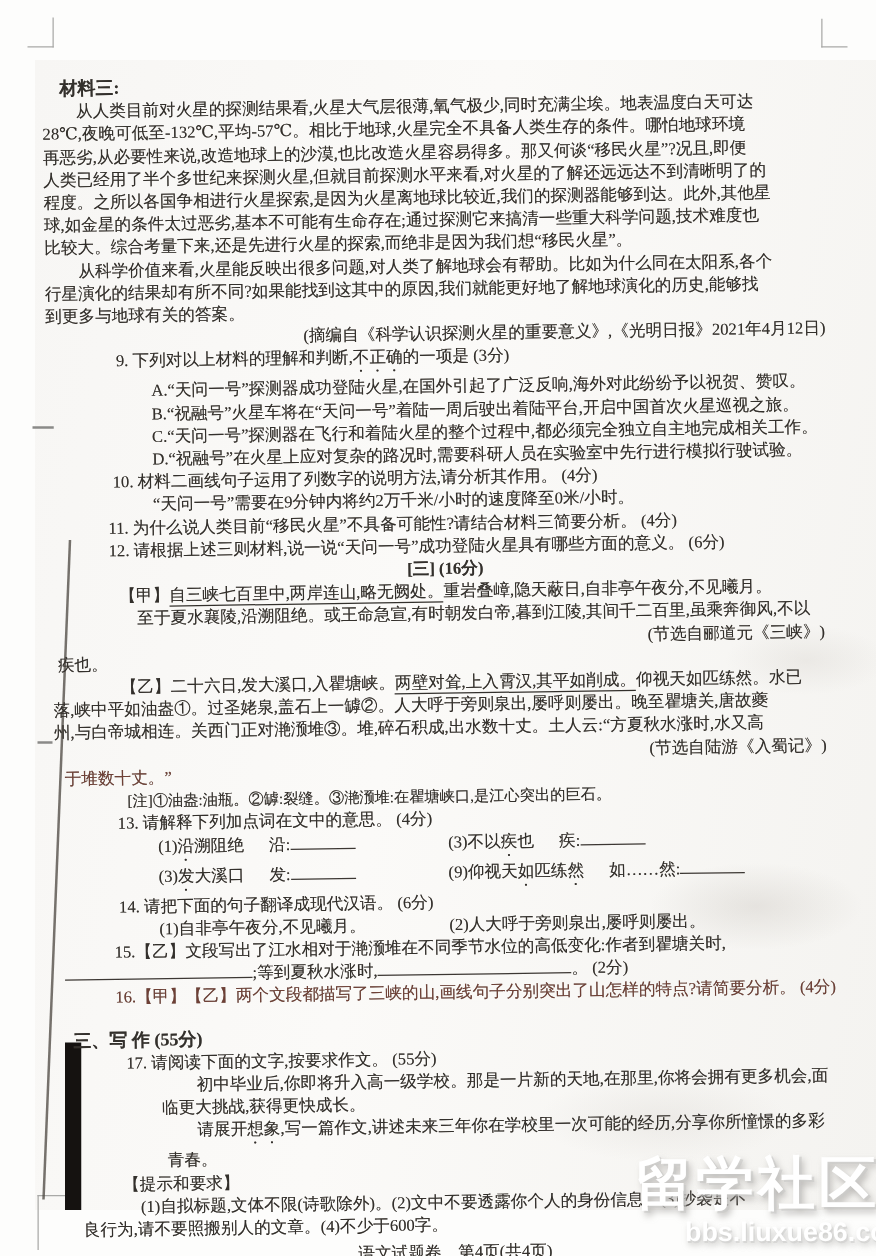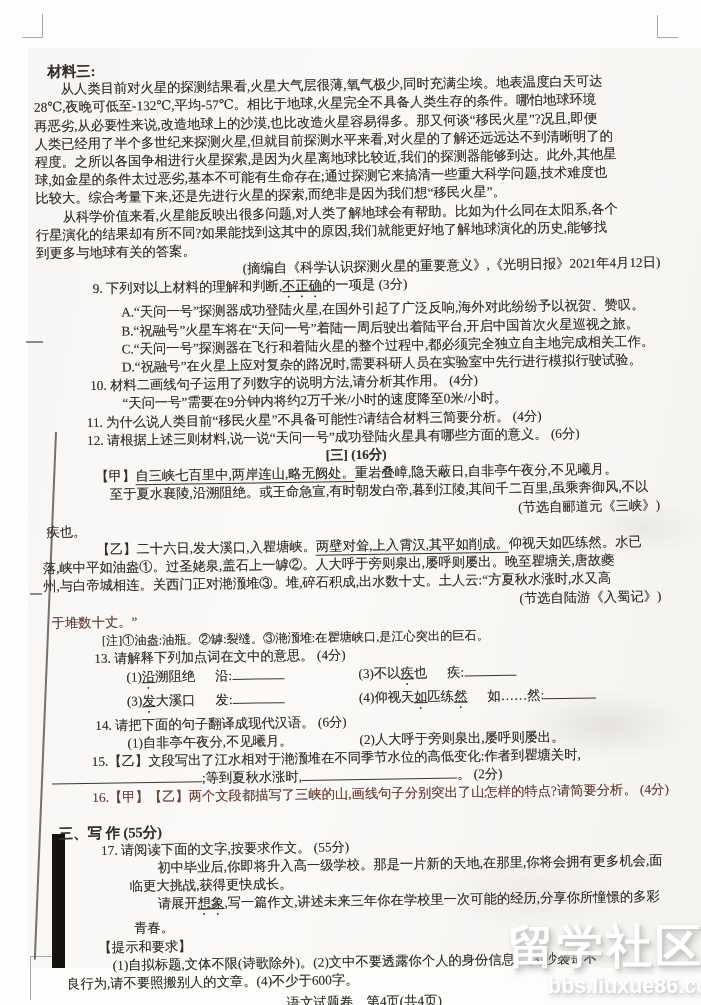--- a/index.html
+++ b/index.html
@@ -55,21 +55,21 @@
   .ml56{margin-left:56px;}.ml60{margin-left:60px;}.ml66{margin-left:66px;}.ml70{margin-left:70px;}
   .ml84{margin-left:84px;}.ml88{margin-left:88px;}.ml112{margin-left:112px;}
   .cols{display:flex;}
   .c1{width:232px;flex:0 0 auto;}
   .gap{display:inline-block;width:20px;}
   .blank{display:inline-block;border-bottom:1.2px solid #3c3733;height:11px;vertical-align:baseline;}
   .w52{width:52px;}.w150{width:150px;}.w155{width:155px;}
   .ul{border-bottom:1px solid currentColor;padding-bottom:.5px;}
   .em-dot{
     -webkit-text-emphasis:filled dot;-webkit-text-emphasis-position:under right;
-    text-emphasis:filled dot;text-emphasis-position:under right;text-decoration:underline;
+    text-emphasis:filled dot;text-emphasis-position:under right;
   }
   .watermark{position:absolute;left:508px;top:916px;z-index:5;white-space:nowrap;
     font-family:"Liberation Sans","DejaVu Sans",sans-serif;color:#ffffff;}
   .wm-title{font-size:46px;font-weight:bold;letter-spacing:3px;
     text-shadow:2px 2px 0 rgba(200,200,198,.6),3px 4px 6px rgba(150,148,145,.65);}
   .wm-url{font-size:21.5px;font-weight:bold;margin-left:40px;margin-top:-4px;
     text-shadow:1px 1px 0 rgba(205,205,203,.6),2px 3px 5px rgba(155,153,150,.6);}
 </style>
 </head>
 <body>
@@ -132,21 +132,21 @@
 
   <div class="ln ml60 small">[注]①油盎:油瓶。②罅:裂缝。③滟滪堆:在瞿塘峡口,是江心突出的巨石。</div>
 
   <div class="ln ml52">13. 请解释下列加点词在文中的意思。 (4分)</div>
   <div class="ln cols ml84">
     <div class="c1"><span>(1)</span><span class="em-dot">沿</span><span>溯阻绝</span><span class="gap"></span><span>沿:</span><span class="blank w52"></span></div>
     <div><span>(3)不以</span><span class="em-dot">疾</span><span>也</span><span class="gap"></span><span>疾:</span><span class="blank w52"></span></div>
   </div>
   <div class="ln cols ml84">
     <div class="c1"><span>(3)</span><span class="em-dot">发</span><span>大溪口</span><span class="gap"></span><span>发:</span><span class="blank w52"></span></div>
-    <div><span>(4)仰视天</span><span class="em-dot">如</span><span>匹练</span><span class="em-dot">然</span><span class="gap"></span><span>如……然:</span><span class="blank w52"></span></div>
+    <div><span>(9)仰视天</span><span class="em-dot">如</span><span>匹练</span><span class="em-dot">然</span><span class="gap"></span><span>如……然:</span><span class="blank w52"></span></div>
   </div>
 
   <div class="ln ml52">14. 请把下面的句子翻译成现代汉语。 (6分)</div>
   <div class="ln cols ml84">
     <div class="c1">(1)自非亭午夜分,不见曦月。</div>
     <div>(2)人大呼于旁则泉出,屡呼则屡出。</div>
   </div>
 
   <div class="ln ml48">15.【乙】文段写出了江水相对于滟滪堆在不同季节水位的高低变化:作者到瞿塘关时,</div>
   <div class="ln ml8"><span class="blank w150"></span><span>;等到夏秋水涨时,</span><span class="blank w155"></span><span>。 (2分)</span></div>

